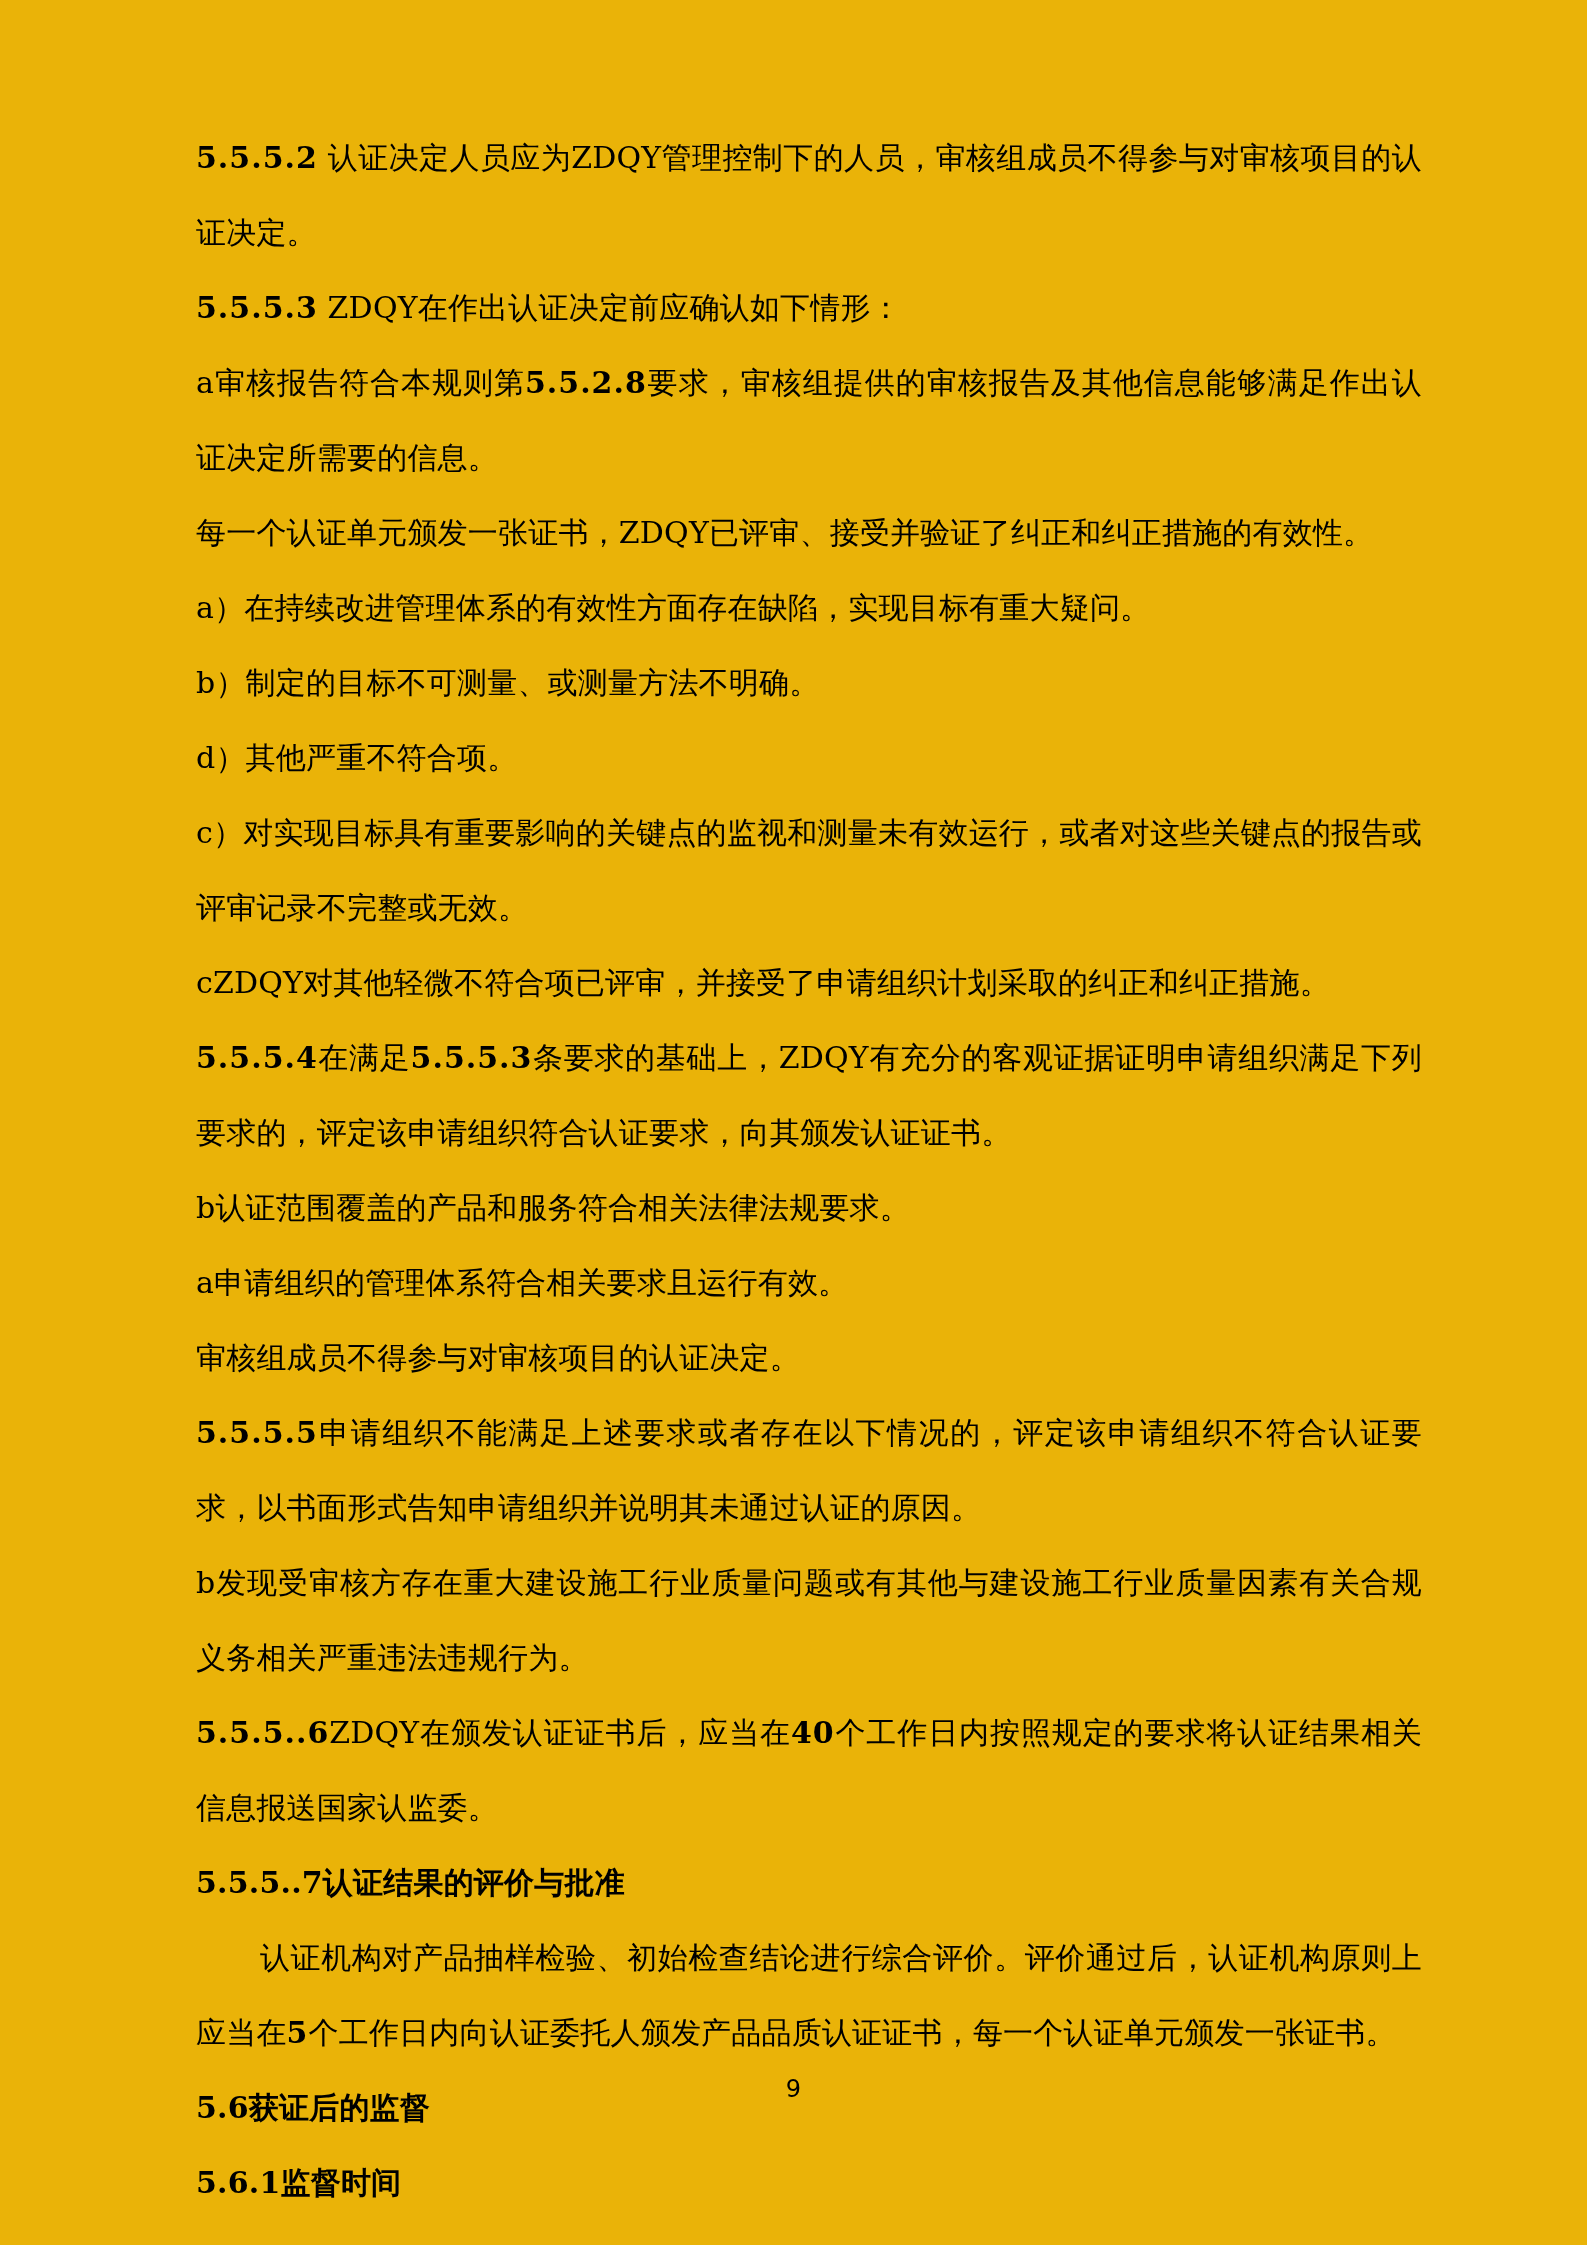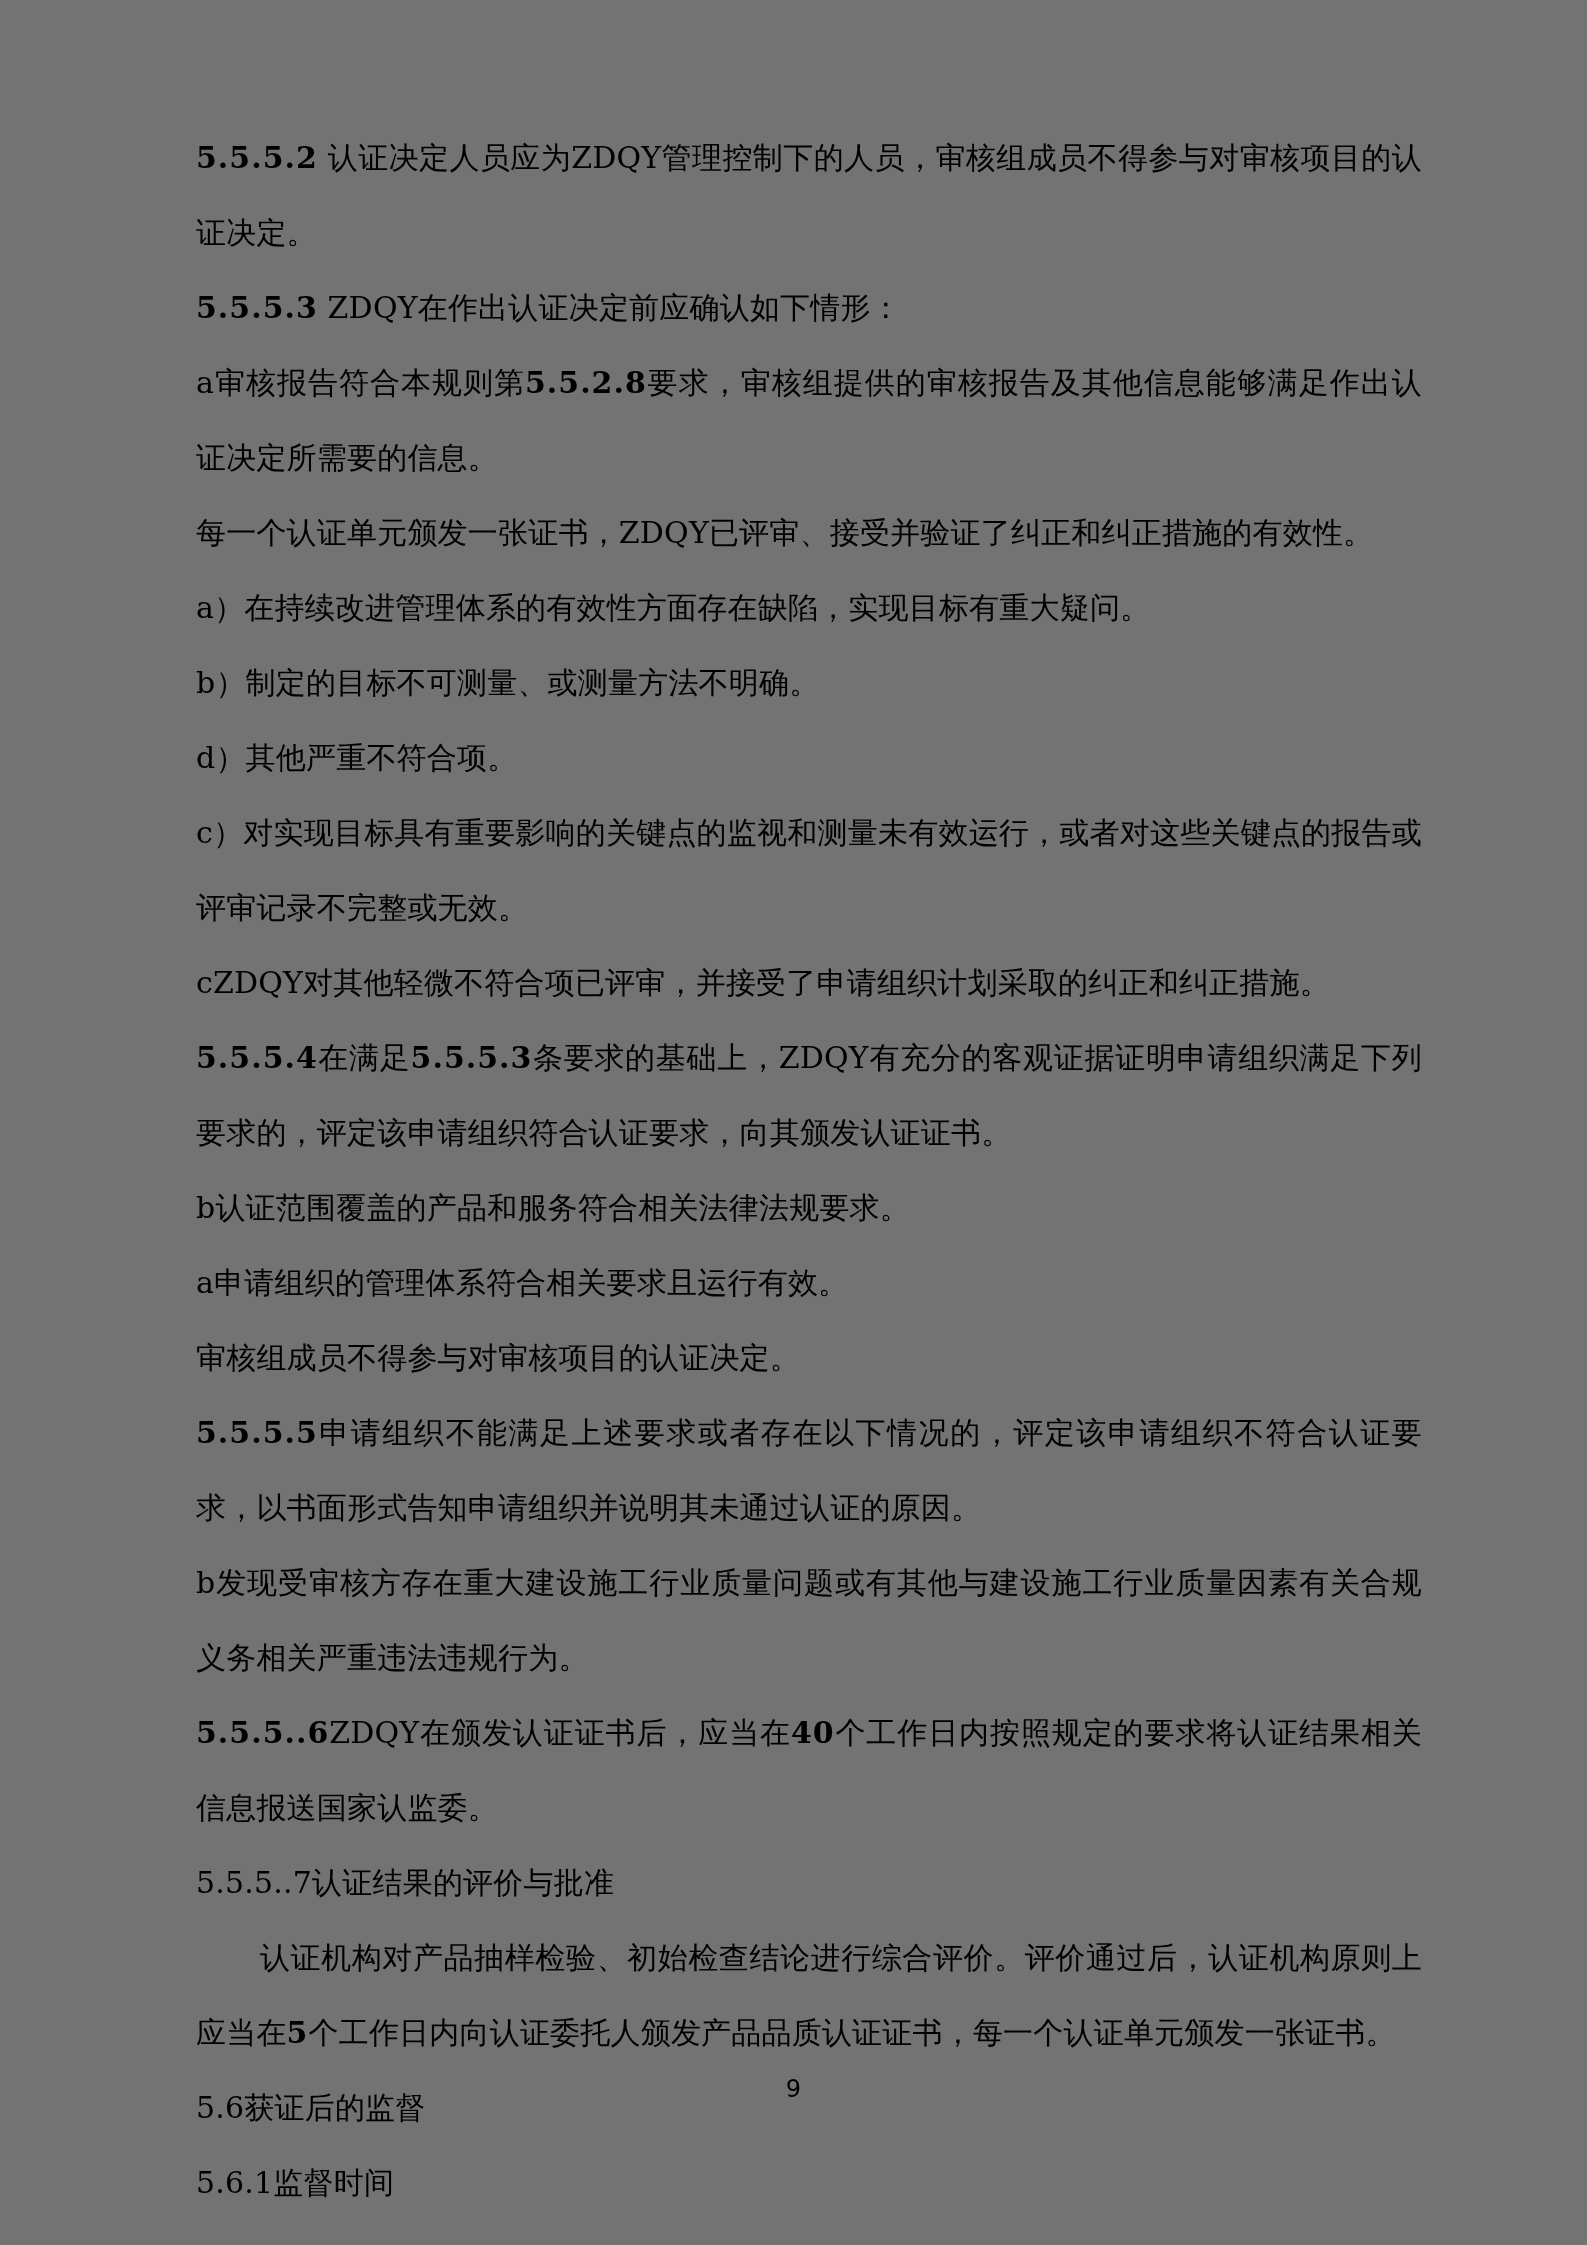--- a/index.html
+++ b/index.html
@@ -8,41 +8,41 @@
     background: #ffffff;
   }
   body {
     font-family: "DejaVu Serif", "Liberation Serif", serif;
     color: #000000;
   }
   .page {
     position: relative;
     width: 1587px;
     height: 2245px;
-    background: #737373;
+    background: #eab308;
     box-sizing: border-box;
     overflow: hidden;
   }
   .content {
     position: absolute;
     left: 196px;
     top: 120px;
     width: 1226px;
   }
   .para {
     font-size: 30px;
     line-height: 75px;
     text-align: justify;
     text-justify: inter-ideograph;
     margin: 0 0 0 0;
     letter-spacing: 0.2px;
     word-break: break-all;
   }
   .para.bold {
-    font-weight: normal;
+    font-weight: bold;
   }
   .para.indent {
     text-indent: 64px;
   }
   
   .num {
     font-weight: bold;
     letter-spacing: 1px;
   }
   .footer {

